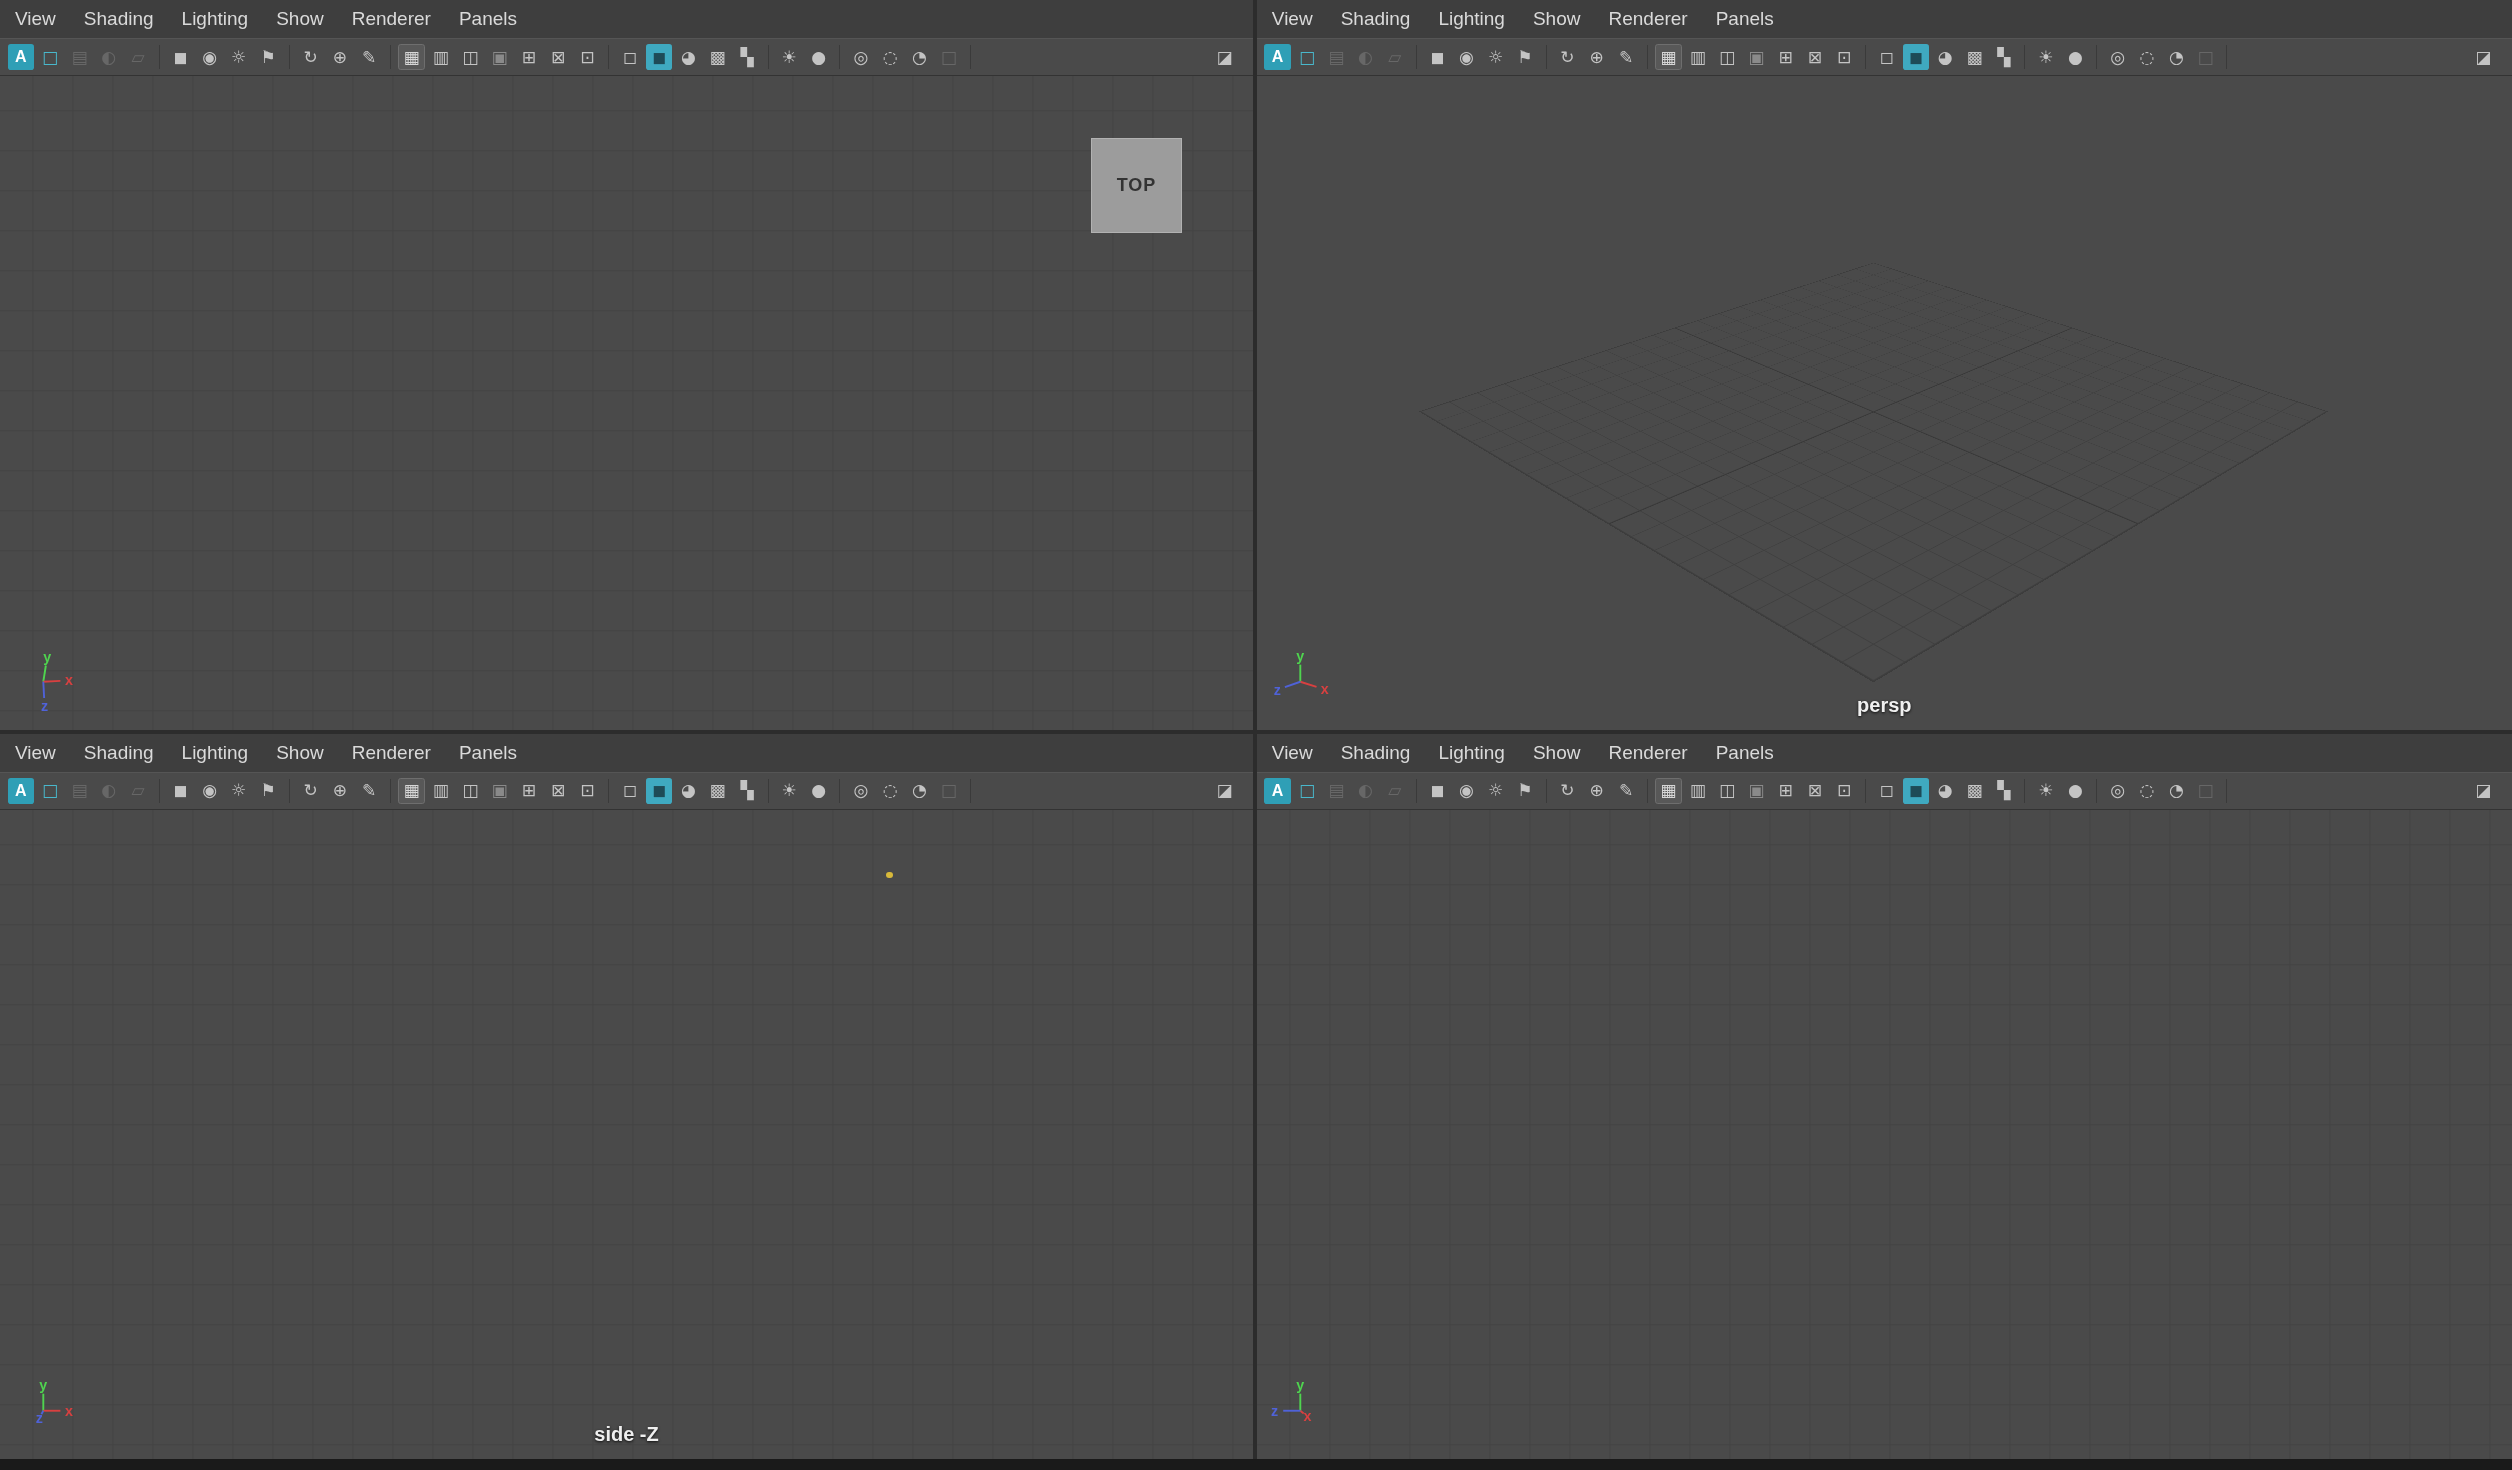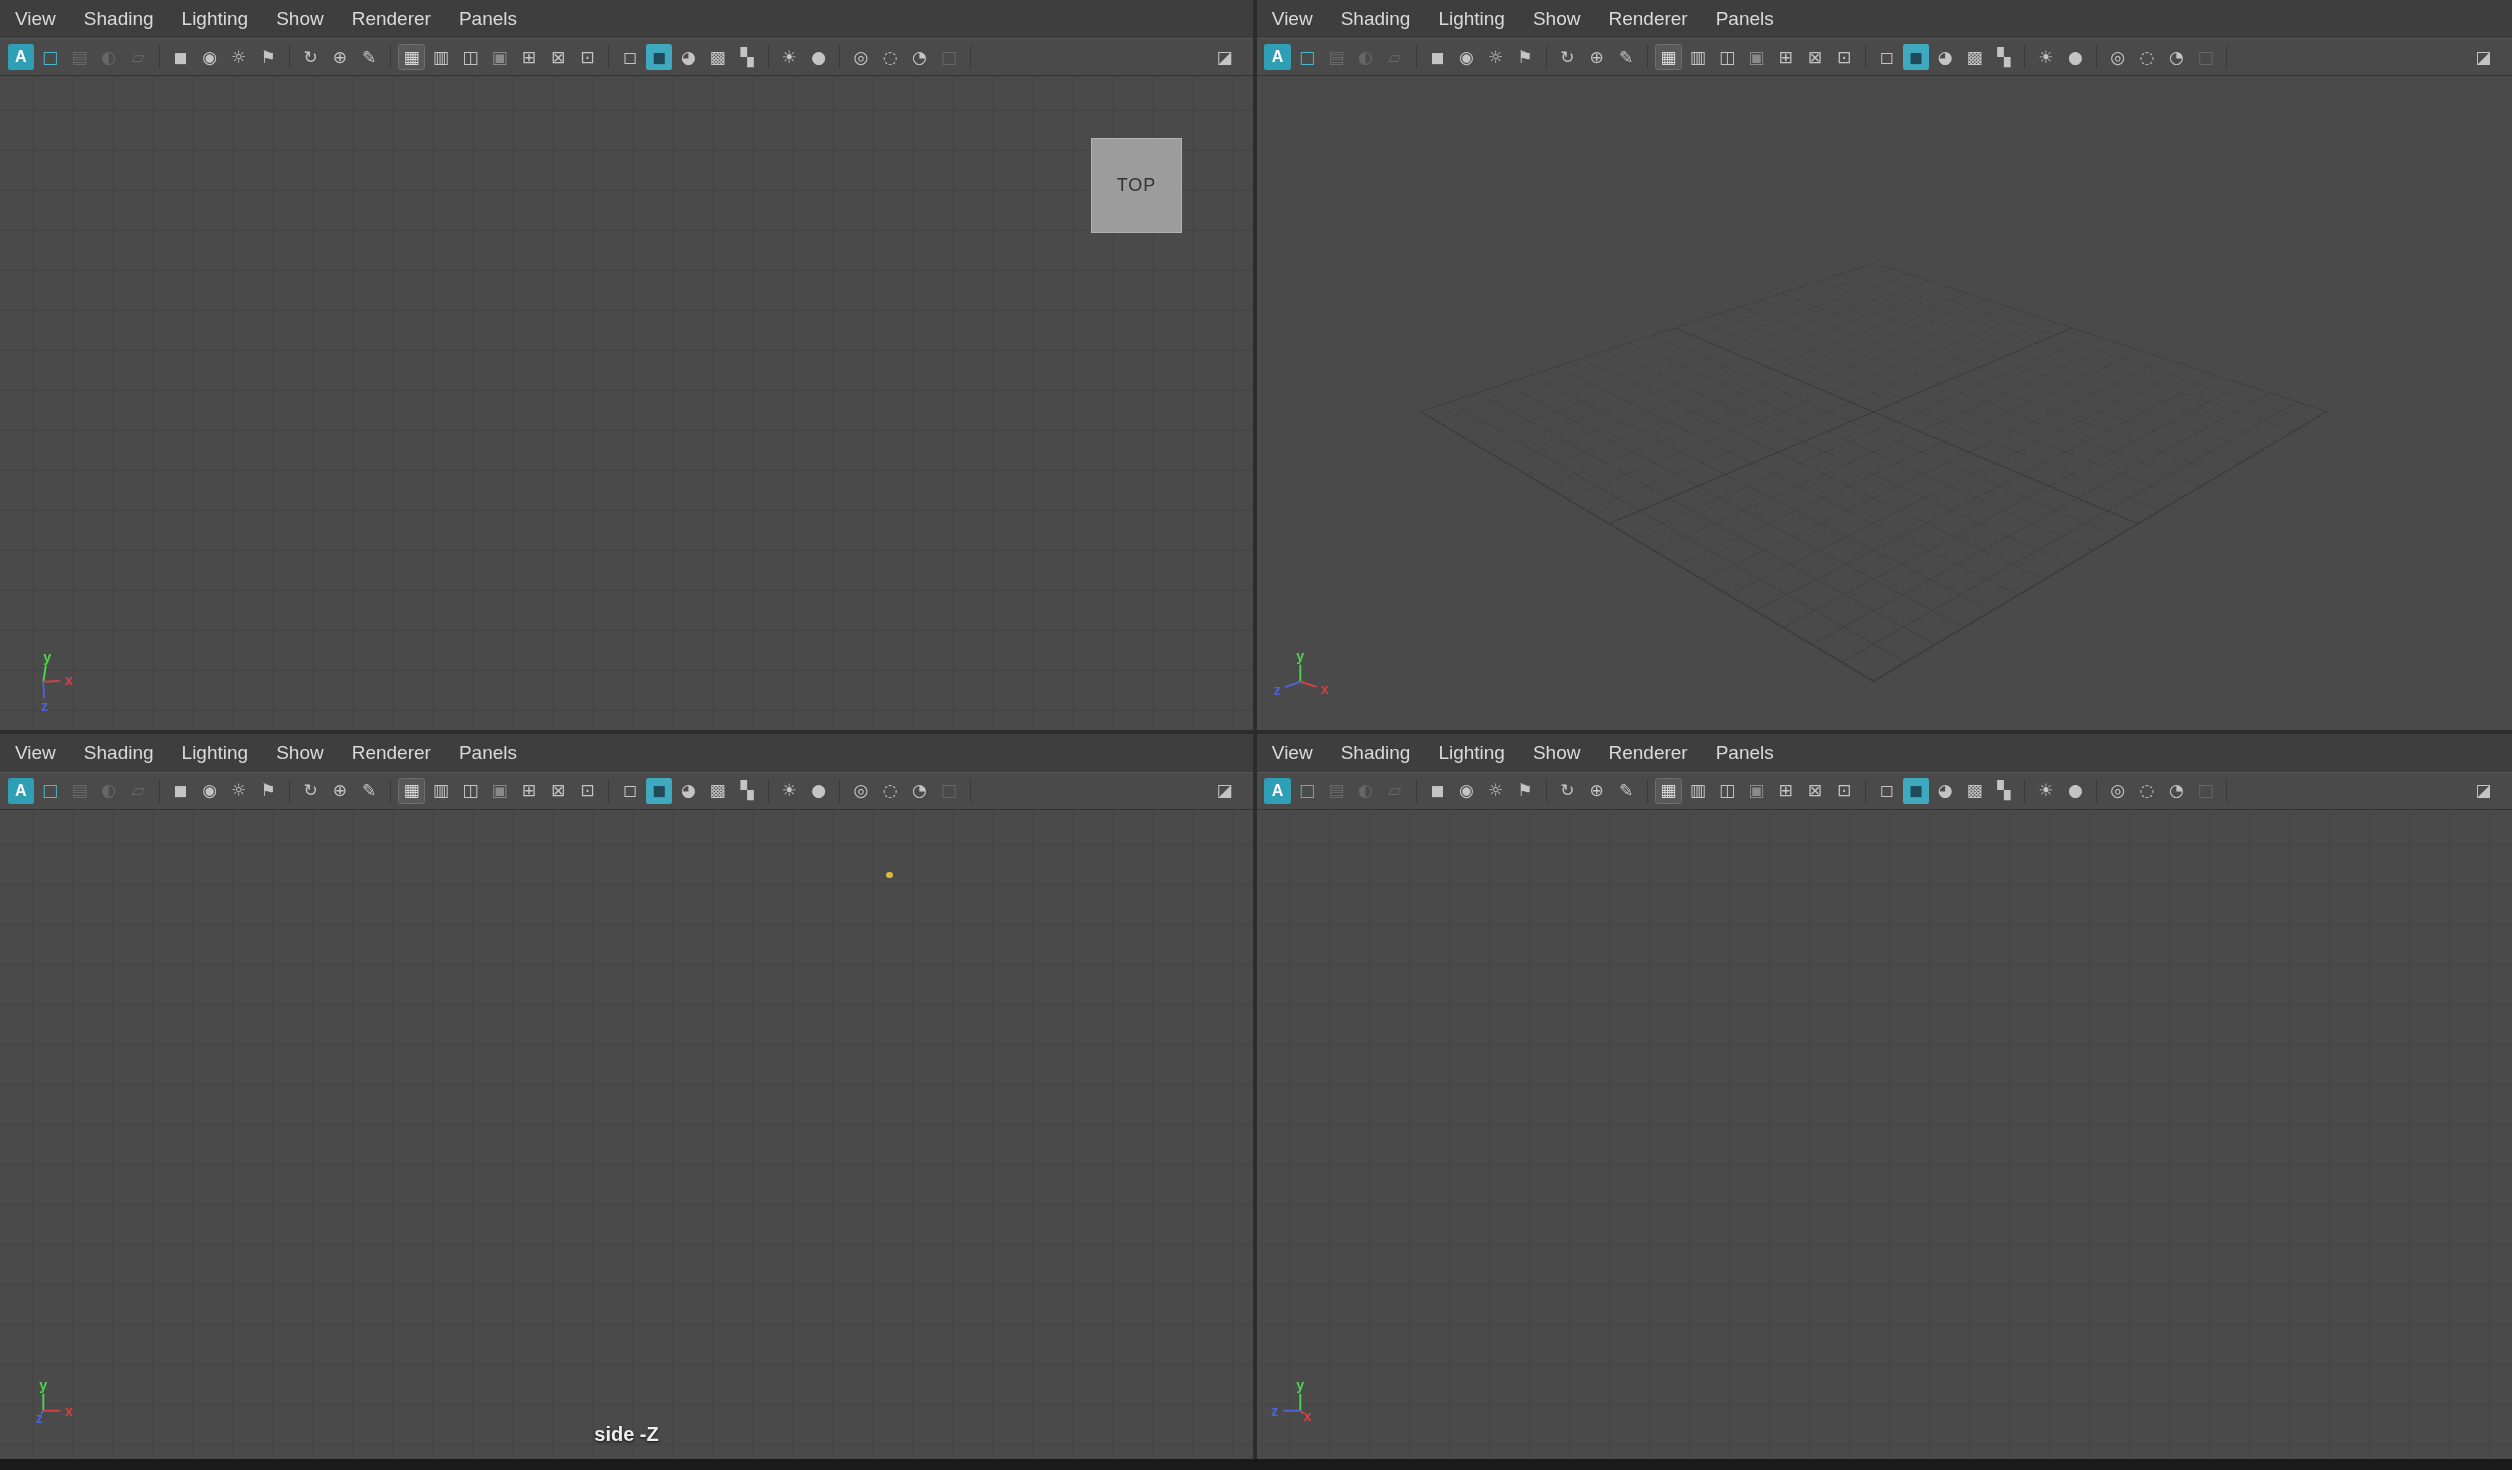--- a/index.html
+++ b/index.html
@@ -50,21 +50,21 @@
       linear-gradient(to right, #3f3f3f 0.9px, transparent 0.9px),
       linear-gradient(to bottom, #3f3f3f 0.9px, transparent 0.9px);
     background-size:32px 32px; border:0.9px solid #3c3c3c; }
   .persp-plane::before { content:""; position:absolute; left:50%; top:0; bottom:0;
     width:1.9px; background:#373737; }
   .persp-plane::after  { content:""; position:absolute; top:50%; left:0; right:0;
     height:1.9px; background:#373737; }
 
   .camera-box { position:absolute; left:1091px; top:62px; width:91px; height:95px;
     background:#9c9c9c; border:0.9px solid #b2b2b2; color:#333333; font-size:18px;
-    font-weight:normal; letter-spacing:0.9px; display:flex; align-items:center;
+    font-weight:bold; letter-spacing:0.9px; display:flex; align-items:center;
     justify-content:center; }
 
   .marker-dot { position:absolute; width:6.6px; height:6.6px; border-radius:50%; }
 
   .gizmo { position:absolute; left:11.4px; bottom:15px; width:76px; height:76px; }
   .gizmo-label { font-family:"Liberation Sans",sans-serif; font-size:15px;
                  font-weight:bold; text-anchor:middle; }
 
   .vlabel { position:absolute; bottom:13.2px; left:0; width:100%; text-align:center;
             font-size:20px; font-weight:bold; color:#efefef;
@@ -190,20 +190,21 @@
   <div class="viewport">
         <div class="persp-plane"></div>
     <svg class="gizmo" viewBox="0 0 80 80">
           <line x1="34" y1="45" x2="34" y2="27" stroke="#4fd44f" stroke-width="2"></line>
           <text x="34" y="23" fill="#4fd44f" class="gizmo-label">y</text>
           <line x1="34" y1="45" x2="51.099999999999994" y2="50.4" stroke="#d84040" stroke-width="2"></line>
           <text x="59.65" y="58.1" fill="#d84040" class="gizmo-label">x</text>
           <line x1="34" y1="45" x2="17.8" y2="50.76" stroke="#4f62d8" stroke-width="2"></line>
           <text x="9.7" y="58.64" fill="#4f62d8" class="gizmo-label">z</text>
         </svg>
+    <div class="vlabel">persp</div>
   </div>
 </section>
 
   <div class="splitter h"></div>
 
   <section class="panel">
   <div class="menubar">
         <span class="menu-item">View</span>
         <span class="menu-item">Shading</span>
         <span class="menu-item">Lighting</span>

